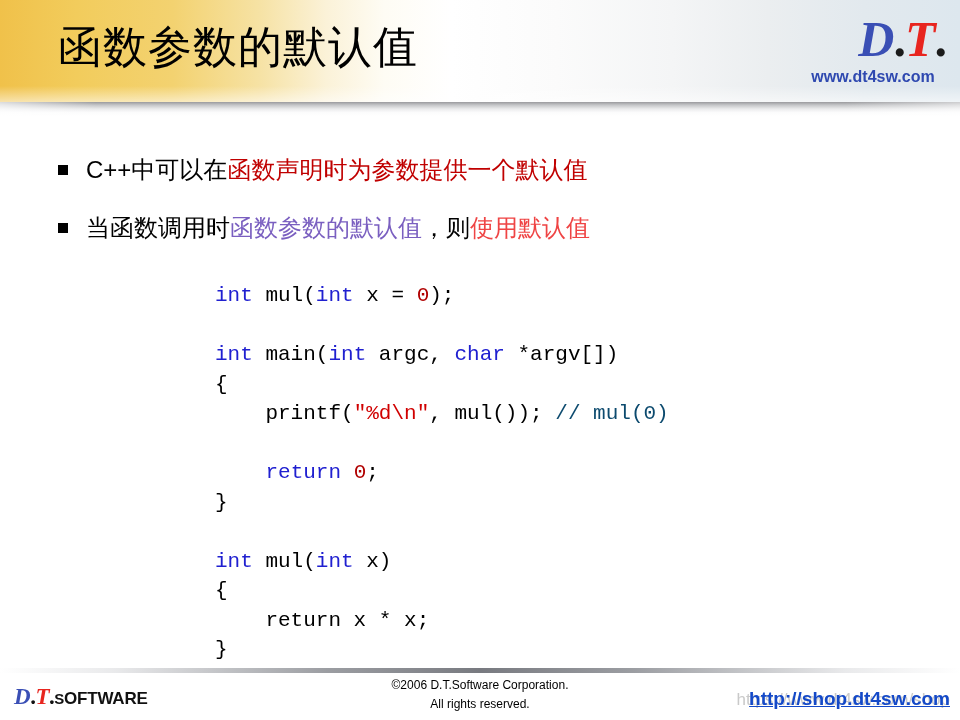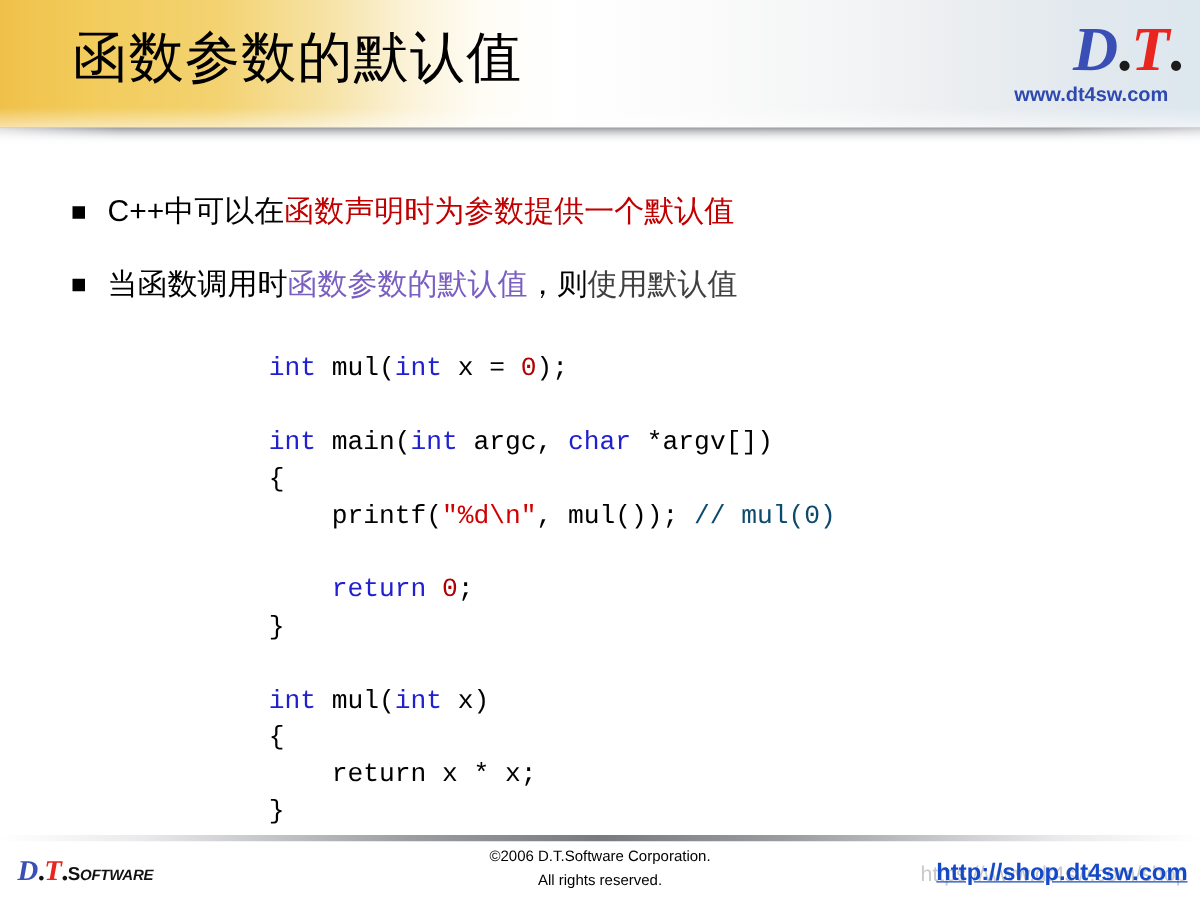--- a/index.html
+++ b/index.html
@@ -135,21 +135,21 @@
   }
   .bullet-text {
     font-size: 24px;
     line-height: 40px;
     color: #000000;
     white-space: nowrap;
   }
   .c-black  { color: #000000; }
   .c-red    { color: #c00000; }
   .c-purple { color: #7a5fc0; }
-  .c-blue   { color: #404040; }
+  .c-blue   { color: #ef4444; }
 
   
   .code {
     position: absolute;
     left: 215px;
     top: 281px;
     font-family: "Liberation Mono", "DejaVu Sans Mono", monospace;
     font-size: 21px;
     line-height: 29.5px;
     color: #000000;
@@ -202,21 +202,21 @@
   .footer-logo .fl-d { color: #3a4fb5; }
   .footer-logo .fl-t { color: #e8251f; }
   .footer-logo .fl-dot { color: #111111; font-style: normal; }
   .footer-logo .fl-word {
     font-family: "Liberation Sans", "DejaVu Sans", sans-serif;
     font-weight: bold;
     font-size: 15px;
     color: #111111;
     letter-spacing: -0.2px;
   }
-  .footer-logo .fl-word .sm { font-size: 12px; font-style: italic; }
+  .footer-logo .fl-word .sm { font-size: 17px; }
 
   .footer-copy {
     position: absolute;
     left: 330px;
     top: 0px;
     width: 300px;
     text-align: center;
     font-size: 12px;
     line-height: 19px;
     color: #000000;

